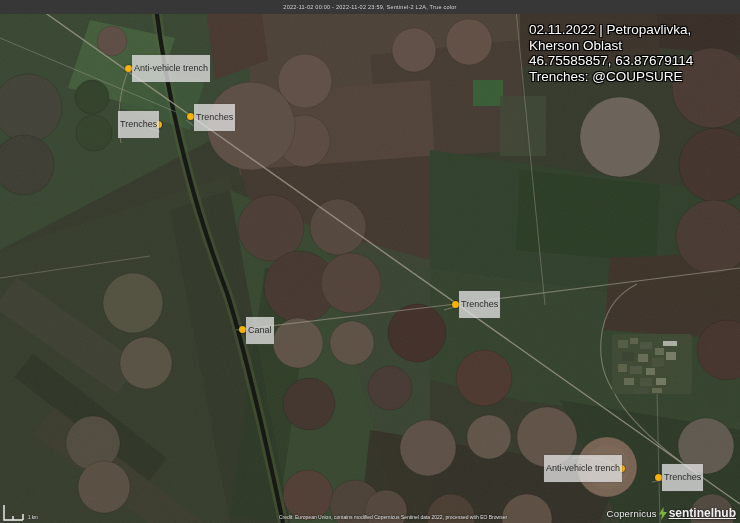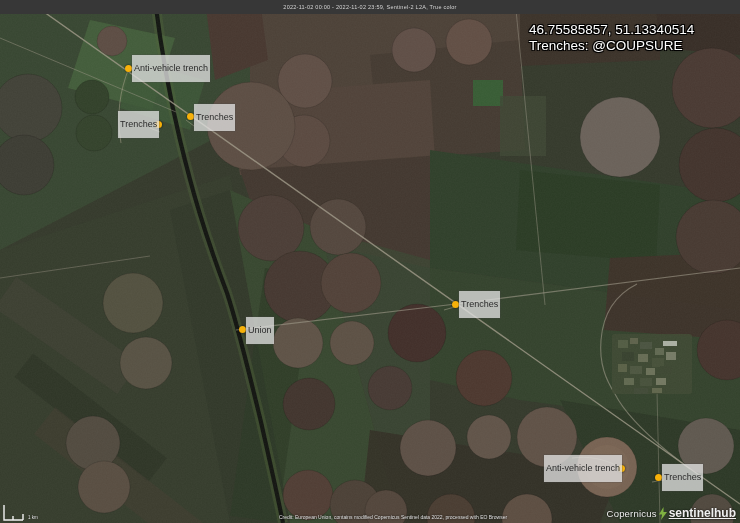--- a/index.html
+++ b/index.html
@@ -158,35 +158,36 @@
 
     <rect width="740" height="523" fill="#10140e" opacity=".16"></rect>
     <rect width="740" height="523" filter="url(#gr)" opacity=".12"></rect>
   </svg>
 
   <div class="topbar">
     <span class="topbar-text">2022-11-02 00:00 - 2022-11-02 23:59, Sentinel-2 L2A, True color</span>
   </div>
 
   <div class="info">
-    <div>46.75585857, 51.13340514</div>
+    <div>02.11.2022 | Petropavlivka, Kherson Oblast</div>
+    <div>46.75585857, 63.87679114</div>
     <div>Trenches: @COUPSURE</div>
   </div>
 
   <div class="annotation-layer" id="annotation-layer">
       <div class="dot" style="left: 124.5px; top: 64.5px;"></div>
       <div class="maplabel" style="left: 132px; top: 55px;">Anti-vehicle trench</div>
       <div class="dot" style="left: 154.5px; top: 120.5px;"></div>
       <div class="maplabel" style="left: 118px; top: 111px;">Trenches</div>
       <div class="dot" style="left: 186.5px; top: 112.5px;"></div>
       <div class="maplabel" style="left: 194px; top: 104px;">Trenches</div>
       <div class="dot" style="left: 451.5px; top: 300.5px;"></div>
       <div class="maplabel" style="left: 459px; top: 291px;">Trenches</div>
       <div class="dot" style="left: 238.5px; top: 325.5px;"></div>
-      <div class="maplabel" style="left: 246px; top: 317px;">Union</div>
+      <div class="maplabel" style="left: 246px; top: 317px;">Canal</div>
       <div class="dot" style="left: 617.5px; top: 464.5px;"></div>
       <div class="maplabel" style="left: 544px; top: 455px;">Anti-vehicle trench</div>
       <div class="dot" style="left: 654.5px; top: 473.5px;"></div>
       <div class="maplabel" style="left: 662px; top: 464px;">Trenches</div>
     </div>
 
   <div class="scalebar">
     <svg width="24" height="20" viewBox="0 0 24 20">
       <path d="M2,4 V19 H21 M21,13 V19 M11,15 V19" fill="none" stroke="#f2f2f2" stroke-width="1.4"></path>
     </svg>

